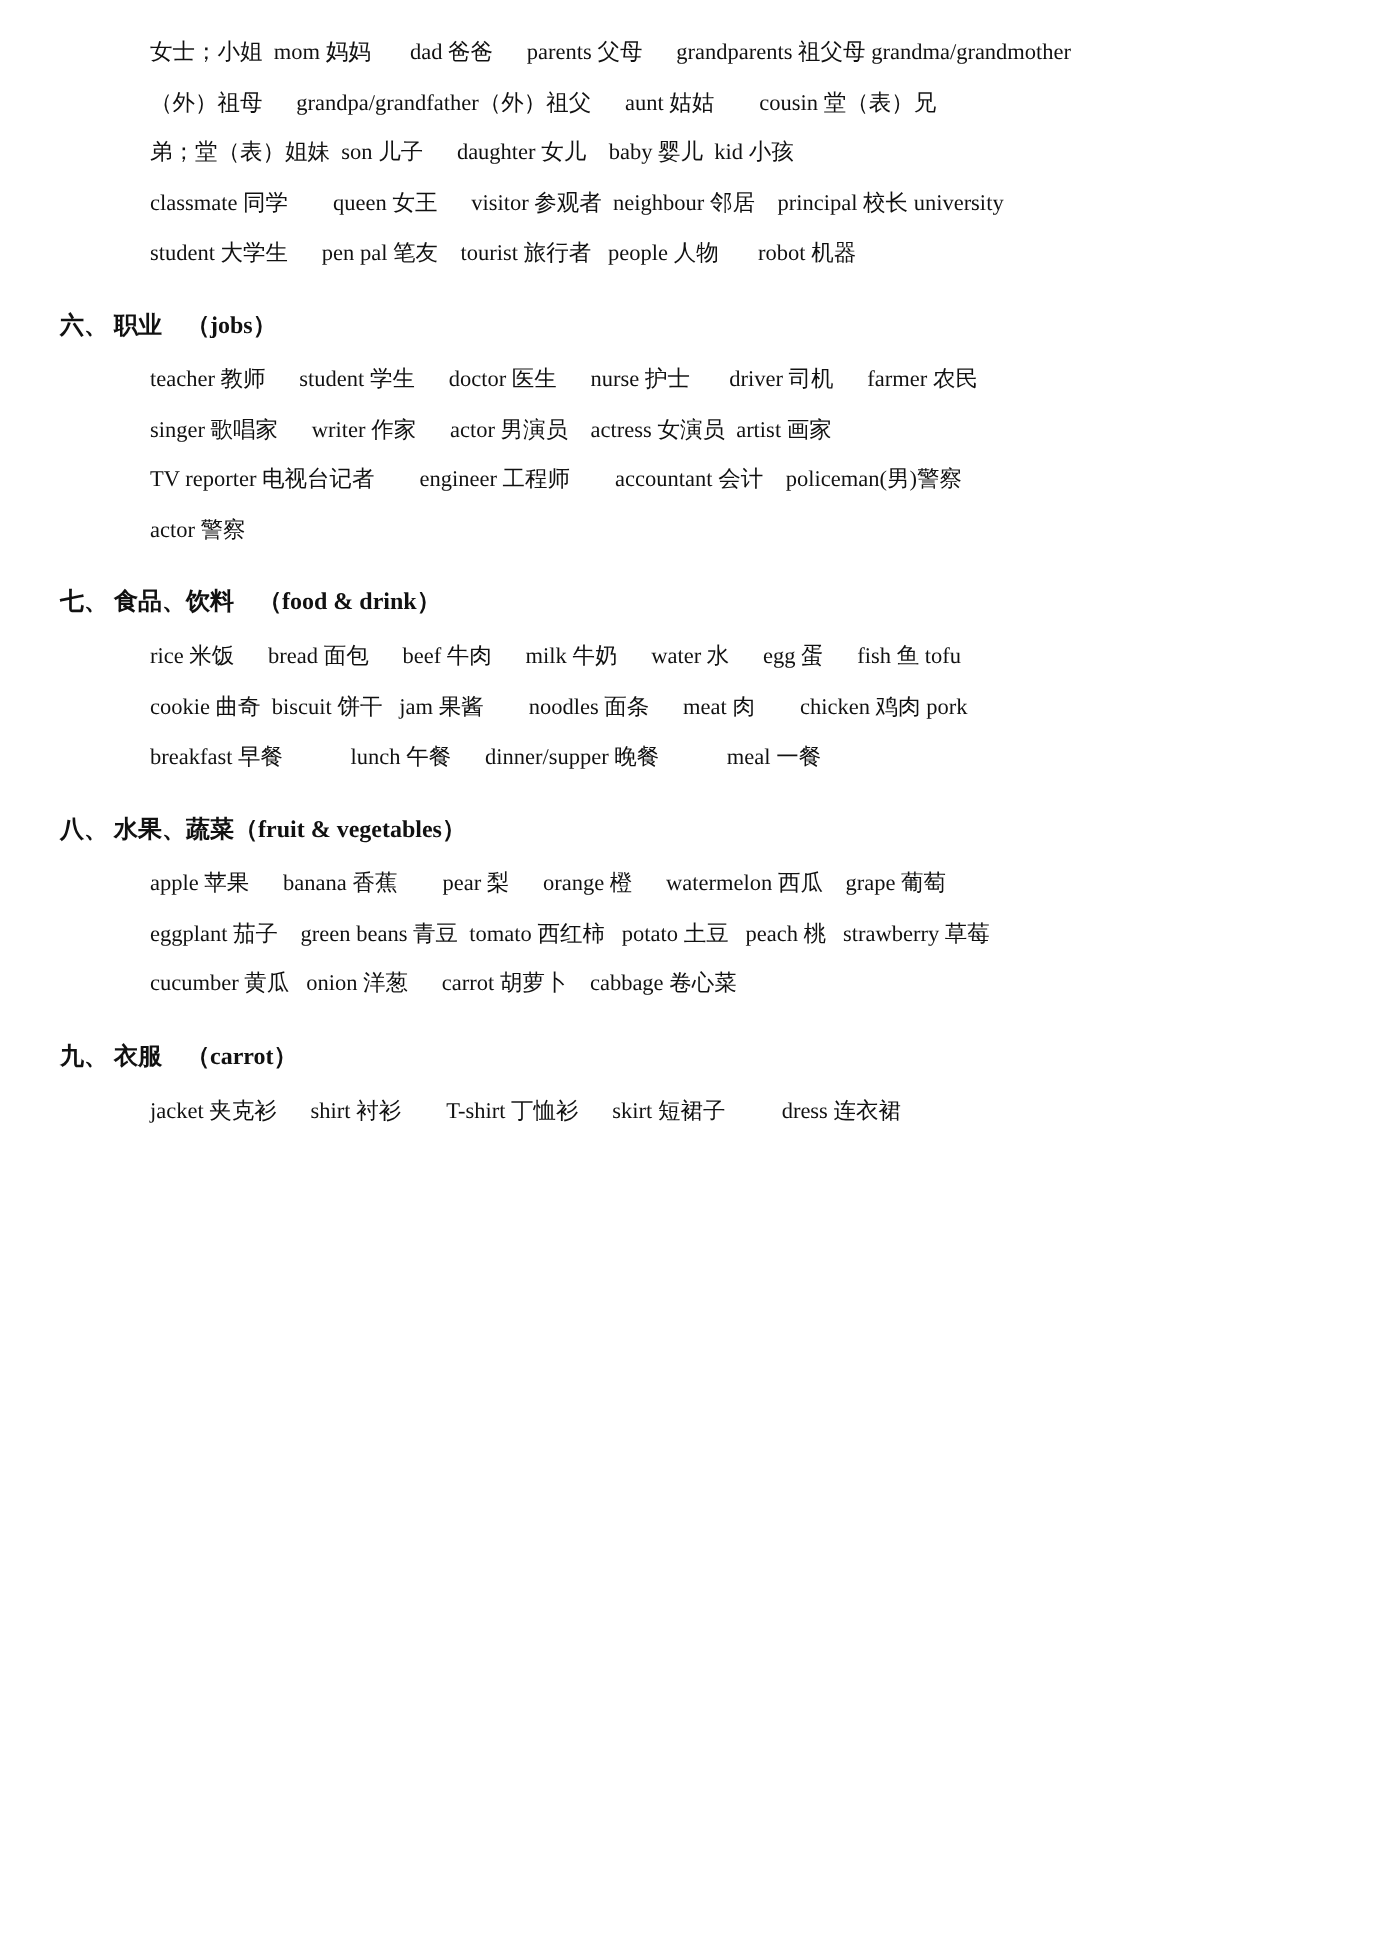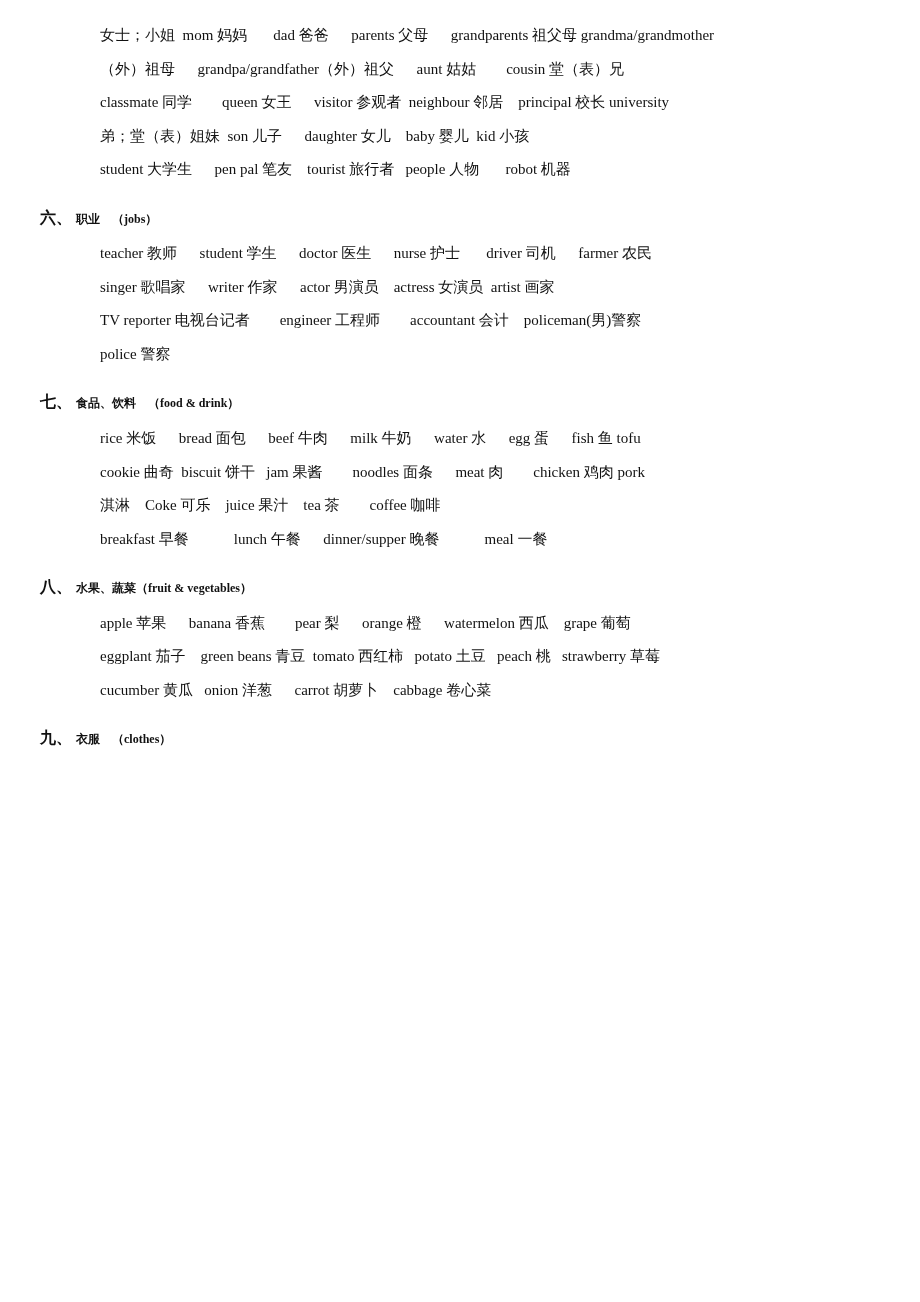--- a/index.html
+++ b/index.html
@@ -25,84 +25,86 @@
       margin-bottom: 6px;
       font-size: 16px;
     }
     .section-number {
       font-weight: bold;
       min-width: 36px;
       font-size: 16px;
     }
     .section-title {
       font-weight: bold;
-      font-size: 12px;
+      font-size: 16px;
     }
     .section-content {
       padding-left: 60px;
       line-height: 2.1;
       font-size: 15px;
     }
     .content-line {
       margin-bottom: 2px;
     }
   </style>
 </head>
 <body>
 
 <div>
 
   <div class="section">
     <div class="section-content">
       <div class="content-line">女士；小姐&nbsp;&nbsp;mom 妈妈&nbsp;&nbsp;&nbsp;&nbsp;&nbsp;&nbsp;&nbsp;dad 爸爸&nbsp;&nbsp;&nbsp;&nbsp;&nbsp;&nbsp;parents 父母&nbsp;&nbsp;&nbsp;&nbsp;&nbsp;&nbsp;grandparents 祖父母 grandma/grandmother</div>
       <div class="content-line">（外）祖母&nbsp;&nbsp;&nbsp;&nbsp;&nbsp;&nbsp;grandpa/grandfather（外）祖父&nbsp;&nbsp;&nbsp;&nbsp;&nbsp;&nbsp;aunt 姑姑&nbsp;&nbsp;&nbsp;&nbsp;&nbsp;&nbsp;&nbsp;&nbsp;cousin 堂（表）兄</div>
+      <div class="content-line">弟；堂（表）姐妹&nbsp;&nbsp;son 儿子&nbsp;&nbsp;&nbsp;&nbsp;&nbsp;&nbsp;daughter 女儿&nbsp;&nbsp;&nbsp;&nbsp;baby 婴儿&nbsp;&nbsp;kid 小孩</div>
       <div class="content-line">classmate 同学&nbsp;&nbsp;&nbsp;&nbsp;&nbsp;&nbsp;&nbsp;&nbsp;queen 女王&nbsp;&nbsp;&nbsp;&nbsp;&nbsp;&nbsp;visitor 参观者&nbsp;&nbsp;neighbour 邻居&nbsp;&nbsp;&nbsp;&nbsp;principal 校长 university</div>
-      <div class="content-line">弟；堂（表）姐妹&nbsp;&nbsp;son 儿子&nbsp;&nbsp;&nbsp;&nbsp;&nbsp;&nbsp;daughter 女儿&nbsp;&nbsp;&nbsp;&nbsp;baby 婴儿&nbsp;&nbsp;kid 小孩</div>
       <div class="content-line">student 大学生&nbsp;&nbsp;&nbsp;&nbsp;&nbsp;&nbsp;pen pal 笔友&nbsp;&nbsp;&nbsp;&nbsp;tourist 旅行者&nbsp;&nbsp;&nbsp;people 人物&nbsp;&nbsp;&nbsp;&nbsp;&nbsp;&nbsp;&nbsp;robot 机器</div>
     </div>
   </div>
 
   <div class="section">
     <div class="section-header">
       <span class="section-number">六、</span>
       <span class="section-title">职业　（jobs）</span>
     </div>
     <div class="section-content">
       <div class="content-line">teacher 教师&nbsp;&nbsp;&nbsp;&nbsp;&nbsp;&nbsp;student 学生&nbsp;&nbsp;&nbsp;&nbsp;&nbsp;&nbsp;doctor 医生&nbsp;&nbsp;&nbsp;&nbsp;&nbsp;&nbsp;nurse 护士&nbsp;&nbsp;&nbsp;&nbsp;&nbsp;&nbsp;&nbsp;driver 司机&nbsp;&nbsp;&nbsp;&nbsp;&nbsp;&nbsp;farmer 农民</div>
       <div class="content-line">singer 歌唱家&nbsp;&nbsp;&nbsp;&nbsp;&nbsp;&nbsp;writer 作家&nbsp;&nbsp;&nbsp;&nbsp;&nbsp;&nbsp;actor 男演员&nbsp;&nbsp;&nbsp;&nbsp;actress 女演员&nbsp;&nbsp;artist 画家</div>
       <div class="content-line">TV reporter 电视台记者&nbsp;&nbsp;&nbsp;&nbsp;&nbsp;&nbsp;&nbsp;&nbsp;engineer 工程师&nbsp;&nbsp;&nbsp;&nbsp;&nbsp;&nbsp;&nbsp;&nbsp;accountant 会计&nbsp;&nbsp;&nbsp;&nbsp;policeman(男)警察</div>
-      <div class="content-line">police 警察</div>
+      <div class="content-line">actor 警察</div>
     </div>
   </div>
 
   <div class="section">
     <div class="section-header">
       <span class="section-number">七、</span>
       <span class="section-title">食品、饮料　（food &amp; drink）</span>
     </div>
     <div class="section-content">
       <div class="content-line">rice 米饭&nbsp;&nbsp;&nbsp;&nbsp;&nbsp;&nbsp;bread 面包&nbsp;&nbsp;&nbsp;&nbsp;&nbsp;&nbsp;beef 牛肉&nbsp;&nbsp;&nbsp;&nbsp;&nbsp;&nbsp;milk 牛奶&nbsp;&nbsp;&nbsp;&nbsp;&nbsp;&nbsp;water 水&nbsp;&nbsp;&nbsp;&nbsp;&nbsp;&nbsp;egg 蛋&nbsp;&nbsp;&nbsp;&nbsp;&nbsp;&nbsp;fish 鱼 tofu</div>
       <div class="content-line">cookie 曲奇&nbsp;&nbsp;biscuit 饼干&nbsp;&nbsp;&nbsp;jam 果酱&nbsp;&nbsp;&nbsp;&nbsp;&nbsp;&nbsp;&nbsp;&nbsp;noodles 面条&nbsp;&nbsp;&nbsp;&nbsp;&nbsp;&nbsp;meat 肉&nbsp;&nbsp;&nbsp;&nbsp;&nbsp;&nbsp;&nbsp;&nbsp;chicken 鸡肉 pork</div>
-      <div class="content-line">淇淋&nbsp;&nbsp;&nbsp;&nbsp;Coke 可乐&nbsp;&nbsp;&nbsp;&nbsp;juice 果汁&nbsp;&nbsp;&nbsp;&nbsp;tea 茶&nbsp;&nbsp;&nbsp;&nbsp;&nbsp;&nbsp;&nbsp;&nbsp;coffee 咖啡</div>
       <div class="content-line">breakfast 早餐&nbsp;&nbsp;&nbsp;&nbsp;&nbsp;&nbsp;&nbsp;&nbsp;&nbsp;&nbsp;&nbsp;&nbsp;lunch 午餐&nbsp;&nbsp;&nbsp;&nbsp;&nbsp;&nbsp;dinner/supper 晚餐&nbsp;&nbsp;&nbsp;&nbsp;&nbsp;&nbsp;&nbsp;&nbsp;&nbsp;&nbsp;&nbsp;&nbsp;meal 一餐</div>
     </div>
   </div>
 
   <div class="section">
     <div class="section-header">
       <span class="section-number">八、</span>
       <span class="section-title">水果、蔬菜（fruit &amp; vegetables）</span>
     </div>
     <div class="section-content">
       <div class="content-line">apple 苹果&nbsp;&nbsp;&nbsp;&nbsp;&nbsp;&nbsp;banana 香蕉&nbsp;&nbsp;&nbsp;&nbsp;&nbsp;&nbsp;&nbsp;&nbsp;pear 梨&nbsp;&nbsp;&nbsp;&nbsp;&nbsp;&nbsp;orange 橙&nbsp;&nbsp;&nbsp;&nbsp;&nbsp;&nbsp;watermelon 西瓜&nbsp;&nbsp;&nbsp;&nbsp;grape 葡萄</div>
       <div class="content-line">eggplant 茄子&nbsp;&nbsp;&nbsp;&nbsp;green beans 青豆&nbsp;&nbsp;tomato 西红柿&nbsp;&nbsp;&nbsp;potato 土豆&nbsp;&nbsp;&nbsp;peach 桃&nbsp;&nbsp;&nbsp;strawberry 草莓</div>
       <div class="content-line">cucumber 黄瓜&nbsp;&nbsp;&nbsp;onion 洋葱&nbsp;&nbsp;&nbsp;&nbsp;&nbsp;&nbsp;carrot 胡萝卜&nbsp;&nbsp;&nbsp;&nbsp;cabbage 卷心菜</div>
     </div>
   </div>
 
   <div class="section">
     <div class="section-header">
       <span class="section-number">九、</span>
-      <span class="section-title">衣服　（clothes）</span>
+      <span class="section-title">衣服　（carrot）</span>
+    </div>
+    <div class="section-content">
+      <div class="content-line">jacket 夹克衫&nbsp;&nbsp;&nbsp;&nbsp;&nbsp;&nbsp;shirt 衬衫&nbsp;&nbsp;&nbsp;&nbsp;&nbsp;&nbsp;&nbsp;&nbsp;T-shirt 丁恤衫&nbsp;&nbsp;&nbsp;&nbsp;&nbsp;&nbsp;skirt 短裙子&nbsp;&nbsp;&nbsp;&nbsp;&nbsp;&nbsp;&nbsp;&nbsp;&nbsp;&nbsp;dress 连衣裙</div>
     </div>
   </div>
 
 </div>
 
 </body></html>

